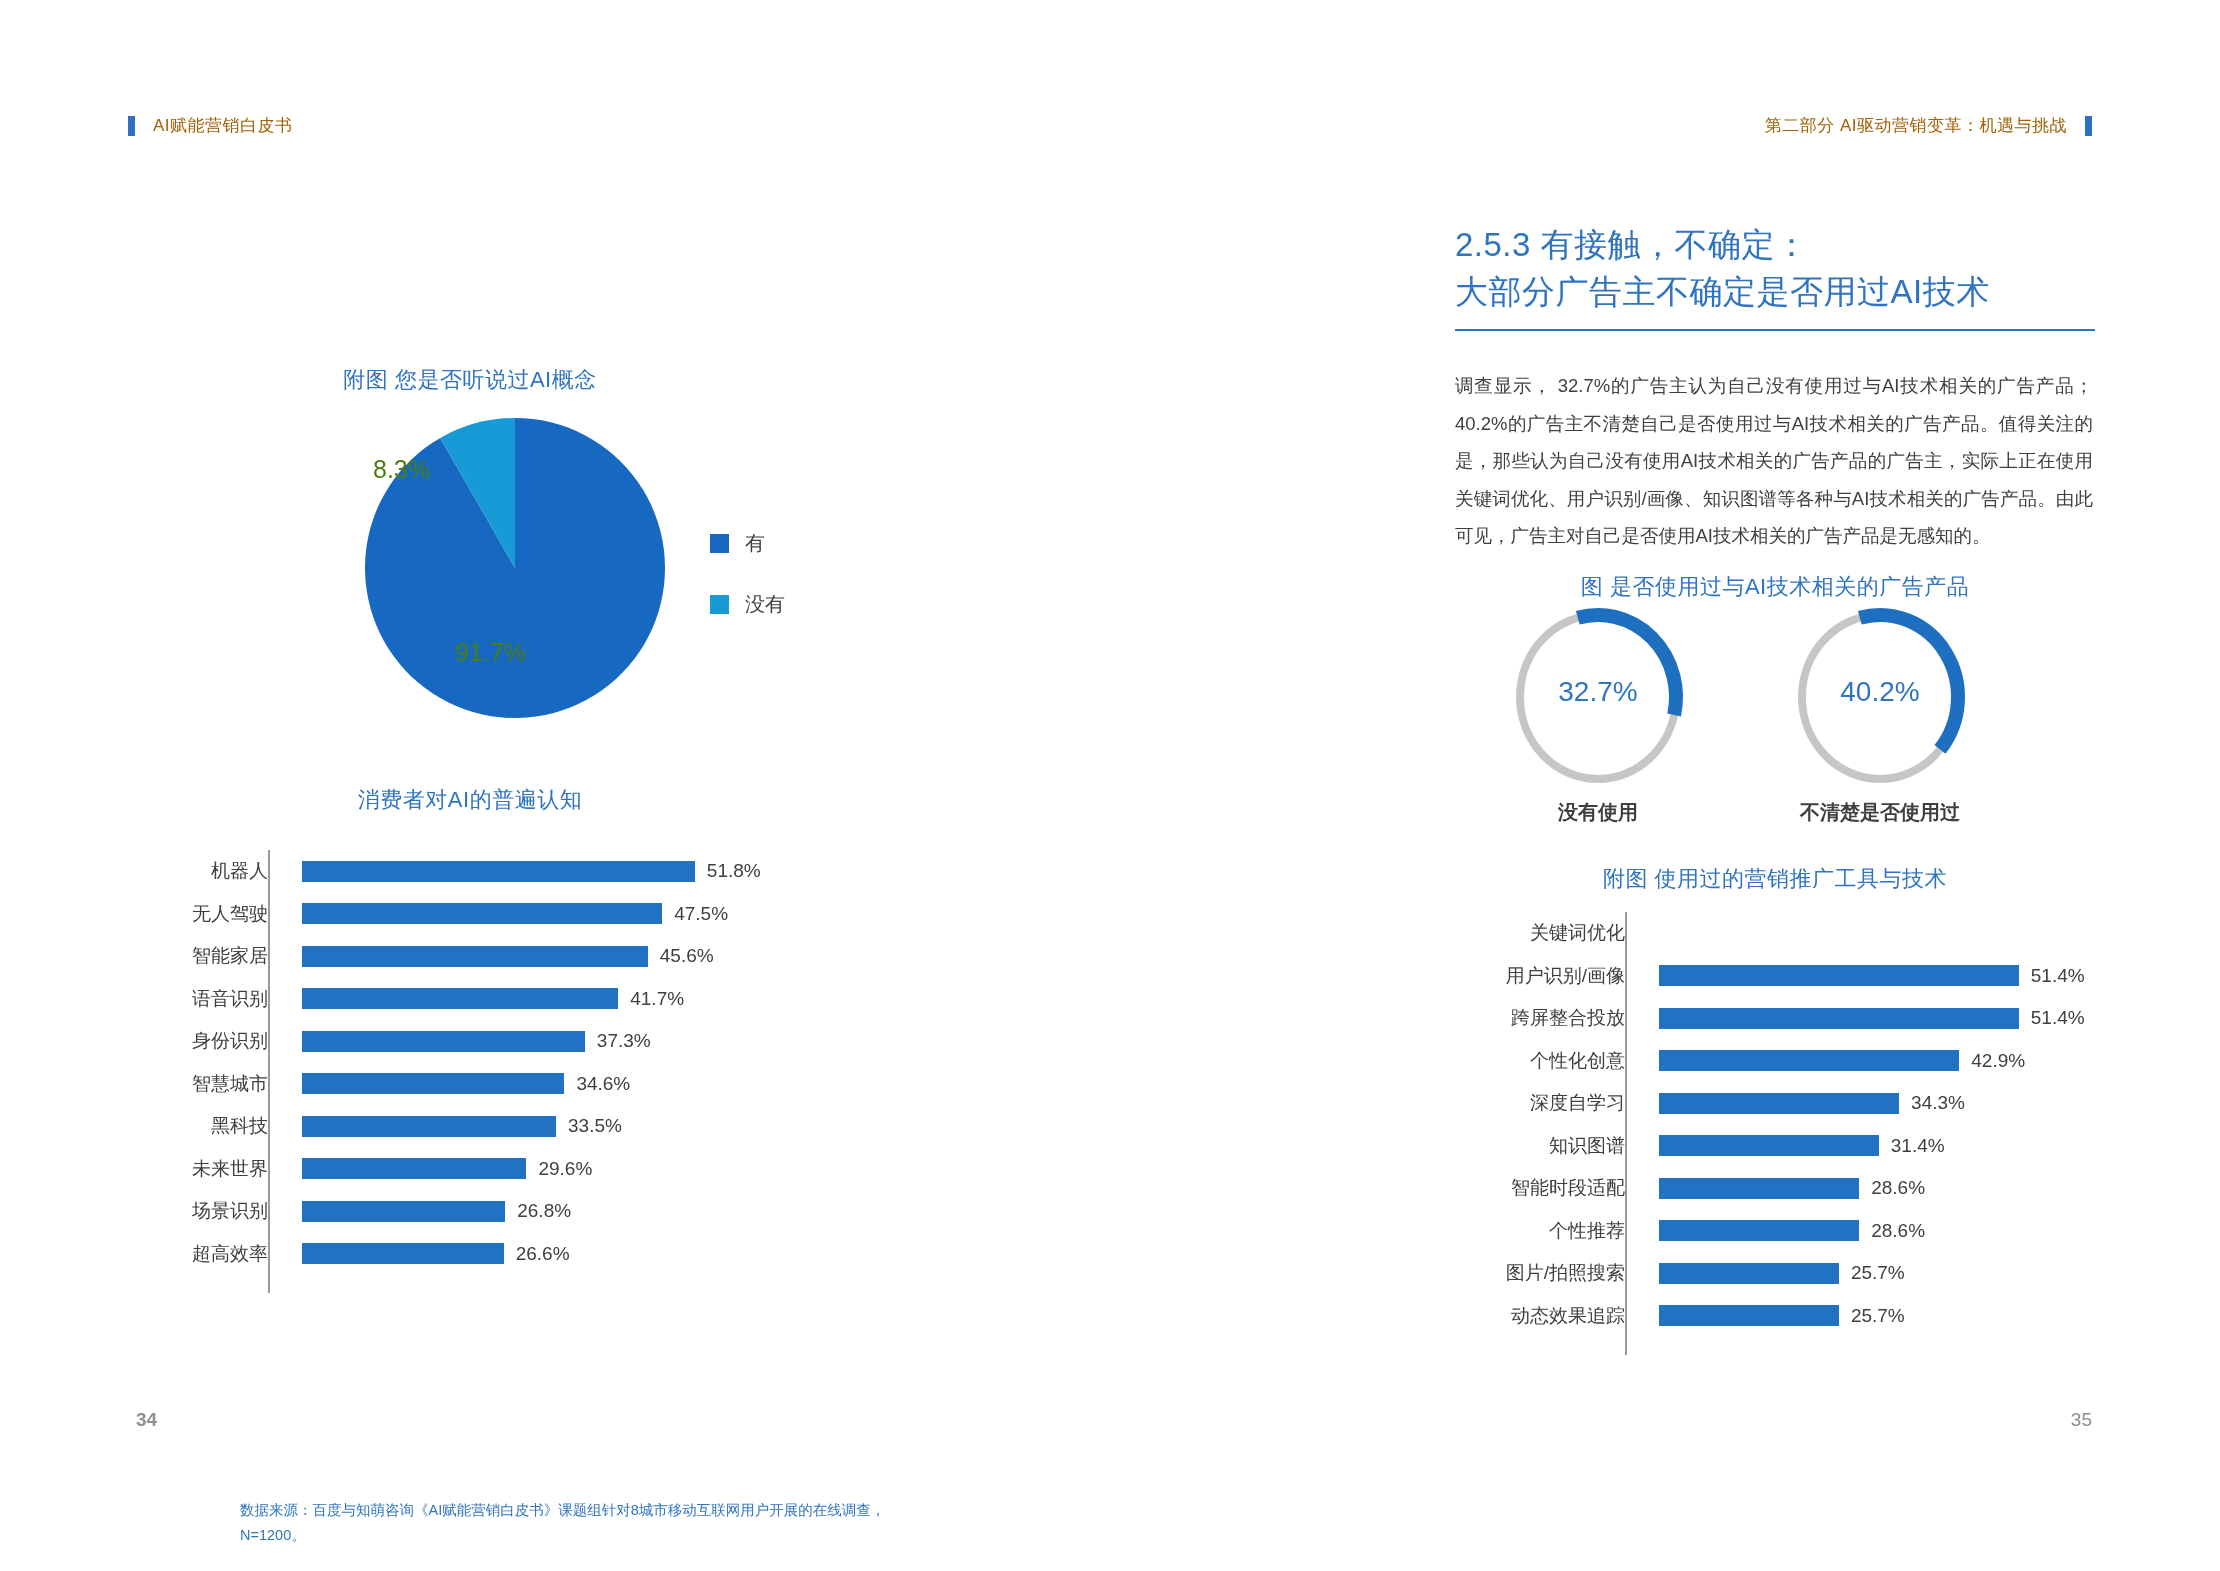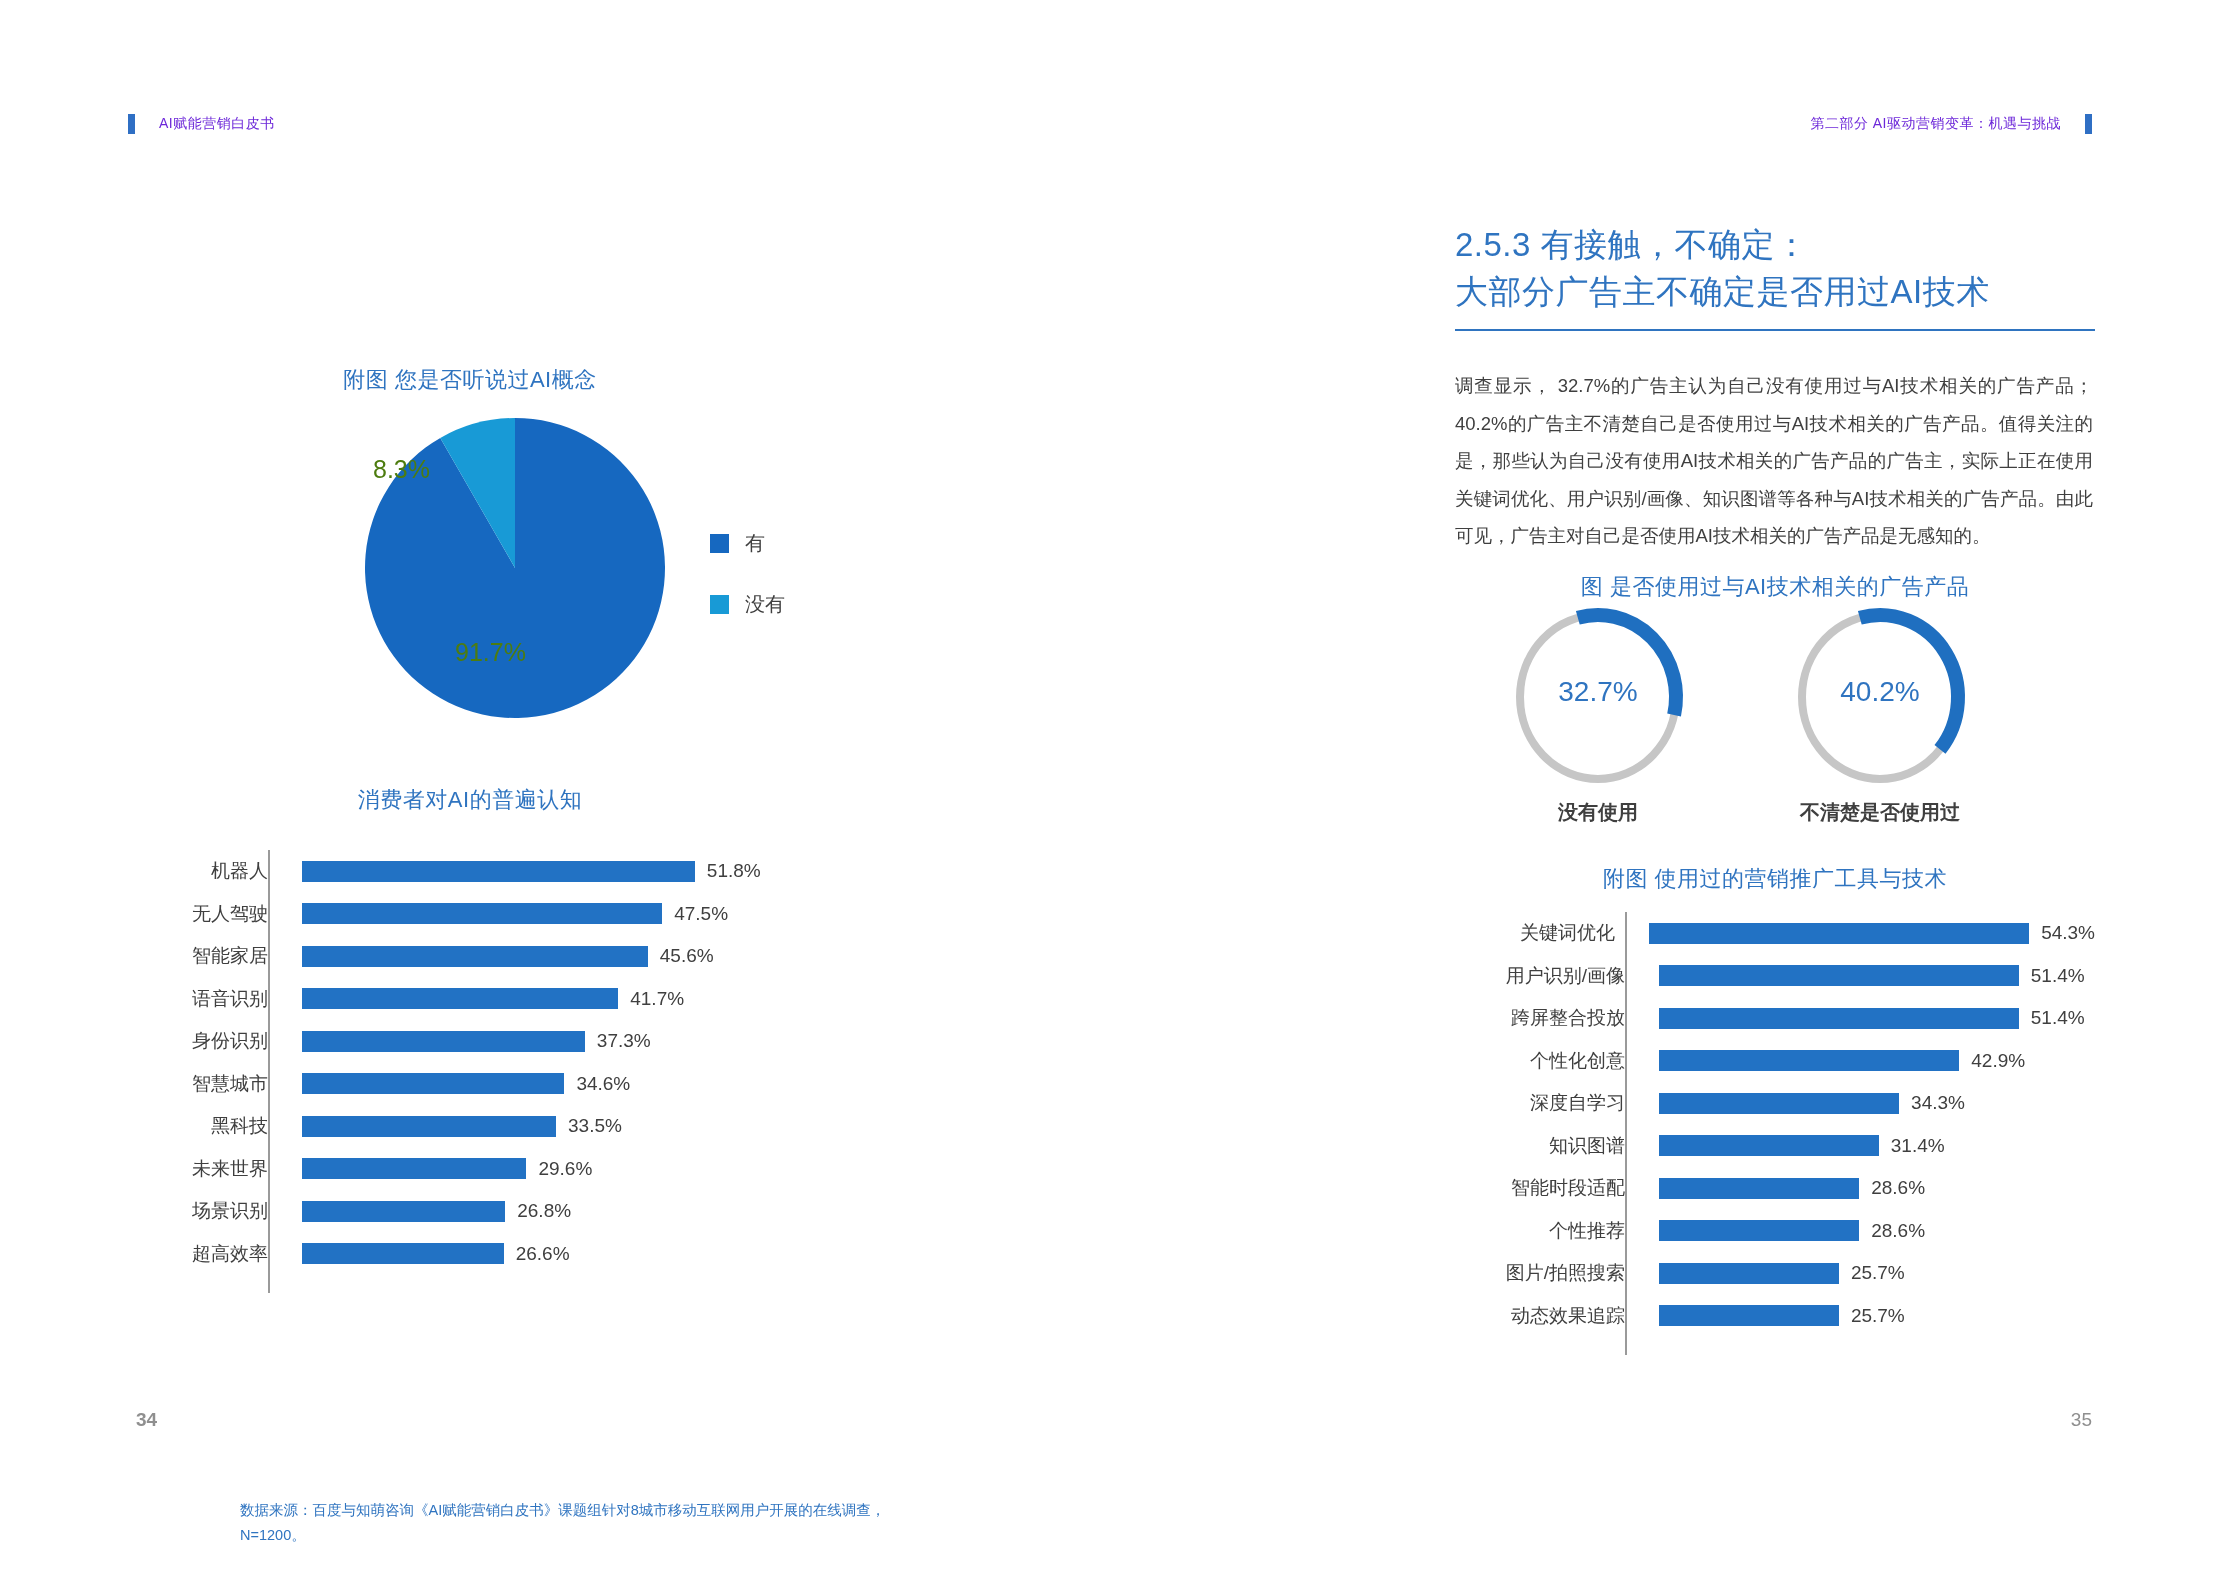--- a/index.html
+++ b/index.html
@@ -18,23 +18,23 @@
     background: #ffffff;
     overflow: hidden;
   }
 
   
   .run-head {
     position: absolute;
     top: 114px;
     display: flex;
     align-items: center;
-    gap: 24px;
-    font-size: 14px;
-    color: #6d28d9;
+    gap: 18px;
+    font-size: 17px;
+    color: #a16207;
     letter-spacing: 0.5px;
     white-space: nowrap;
   }
   .run-head.left  { left: 128px; }
   .run-head.right { right: 128px; }
   .head-tick {
     width: 7px;
     height: 20px;
     background: #2f6fc4;
     flex: 0 0 auto;
@@ -378,24 +378,20 @@
       <div class="donut-pct">40.2%</div>
       <div class="donut-cap">不清楚是否使用过</div>
     </div>
 
     <div id="right-chart-title" class="chart-title">附图 使用过的营销推广工具与技术</div>
 
     <div id="right-bars" class="barchart">
         <div class="axis-line" style="left: 170px; top: 0px; height: 443px;"></div>
         <div class="bar-row" style="height: 42.5px;">
           <div class="bar-cat">关键词优化</div>
-          <div class="bar-track">
-            <div class="bar-fill" style="width: 380.1px;"></div>
-            <div class="bar-val">54.3%</div>
-          </div>
         </div>
         <div class="bar-row" style="height: 42.5px;">
           <div class="bar-cat">用户识别/画像</div>
           <div class="bar-track">
             <div class="bar-fill" style="width: 359.8px;"></div>
             <div class="bar-val">51.4%</div>
           </div>
         </div>
         <div class="bar-row" style="height: 42.5px;">
           <div class="bar-cat">跨屏整合投放</div>

